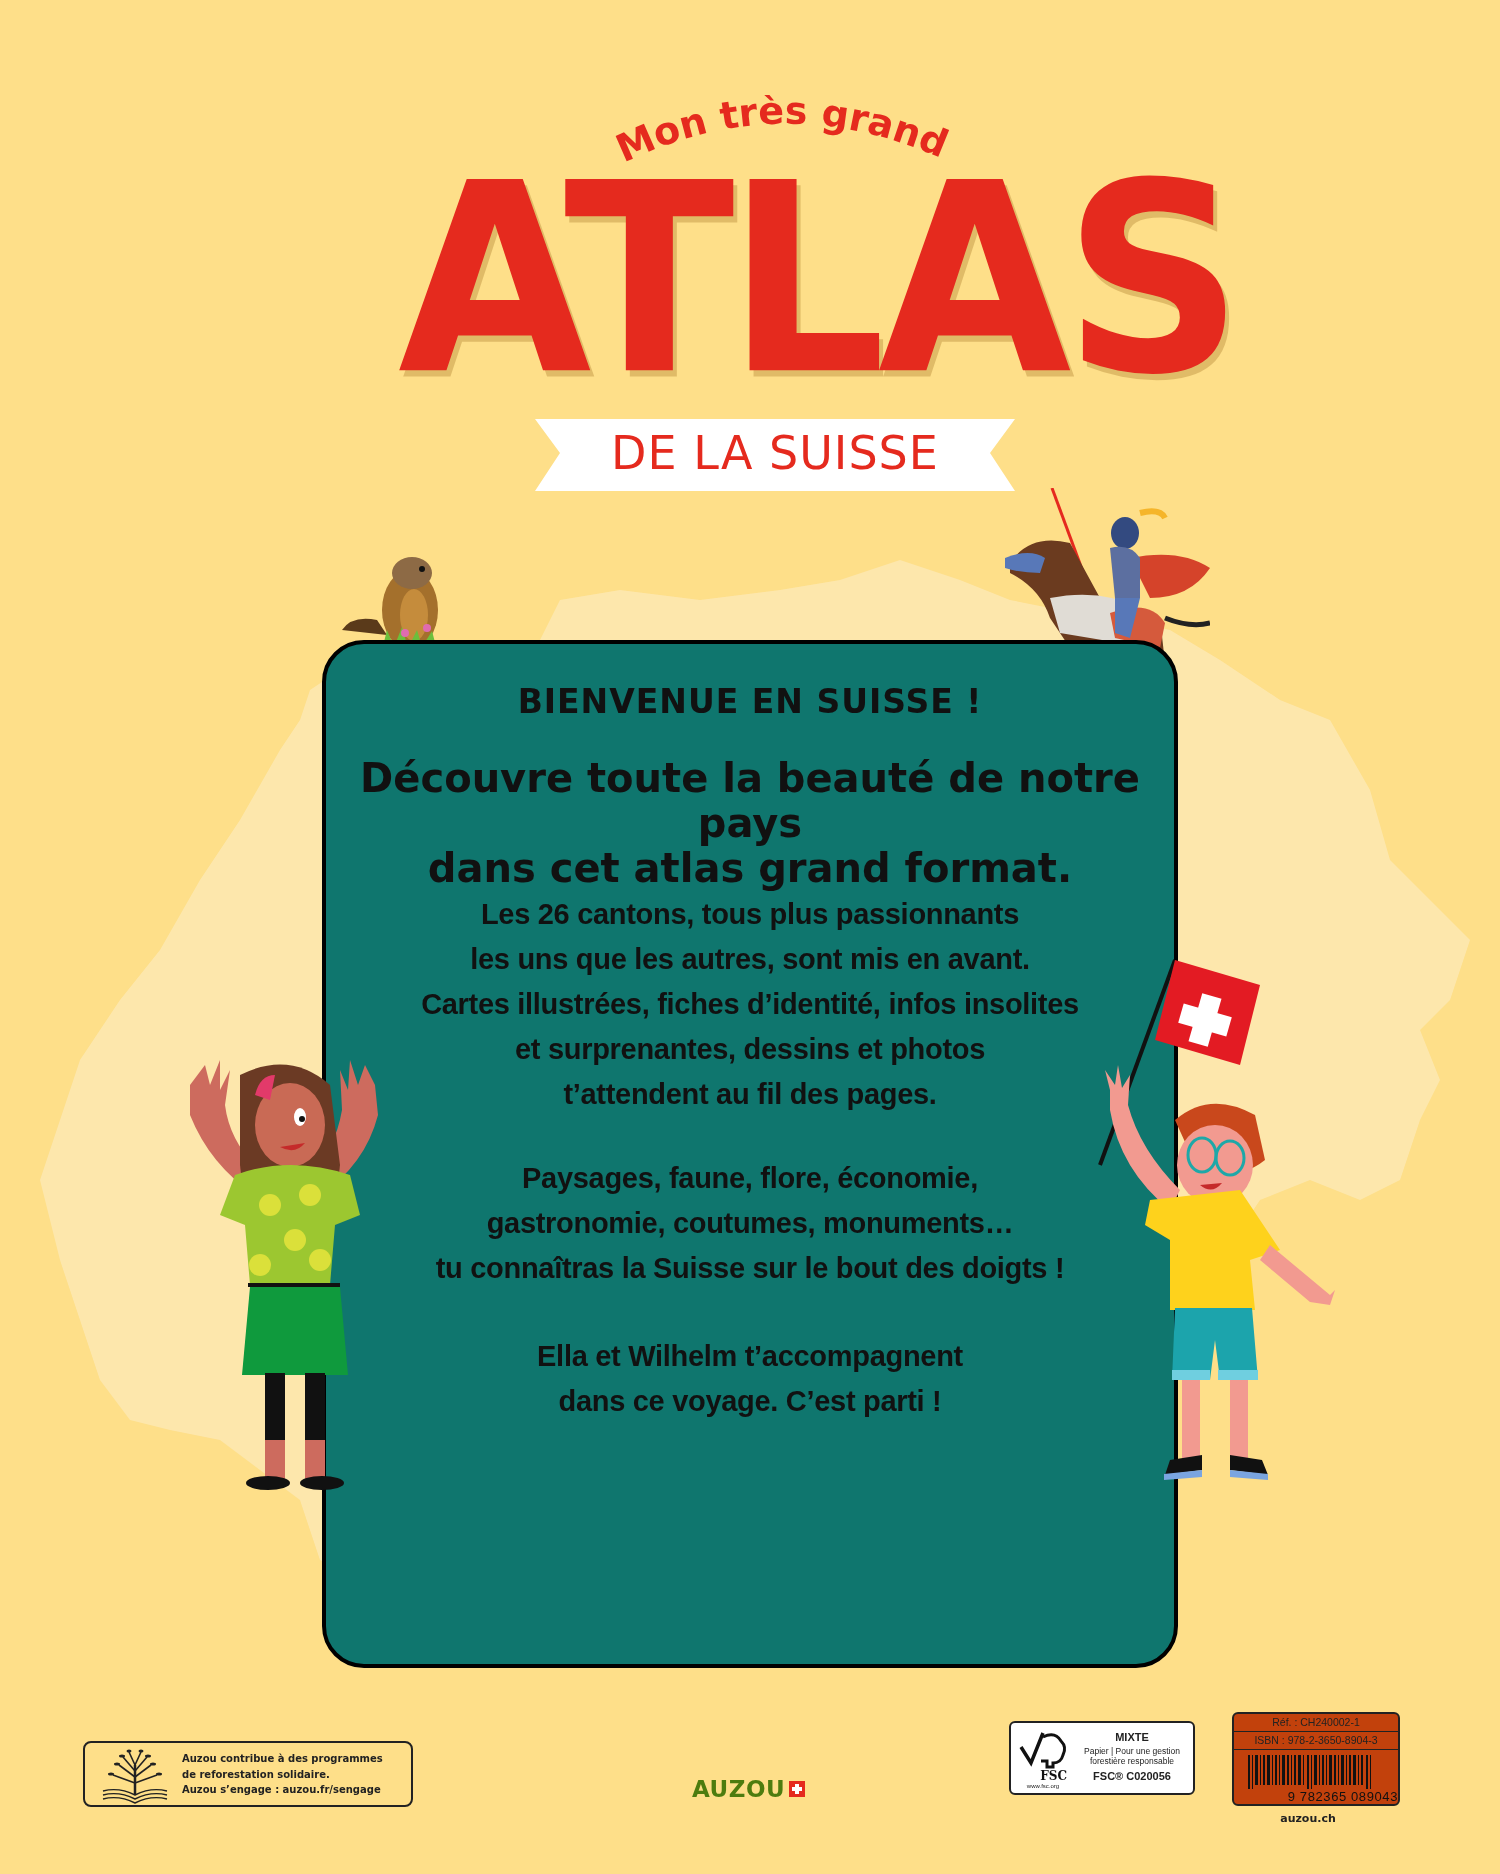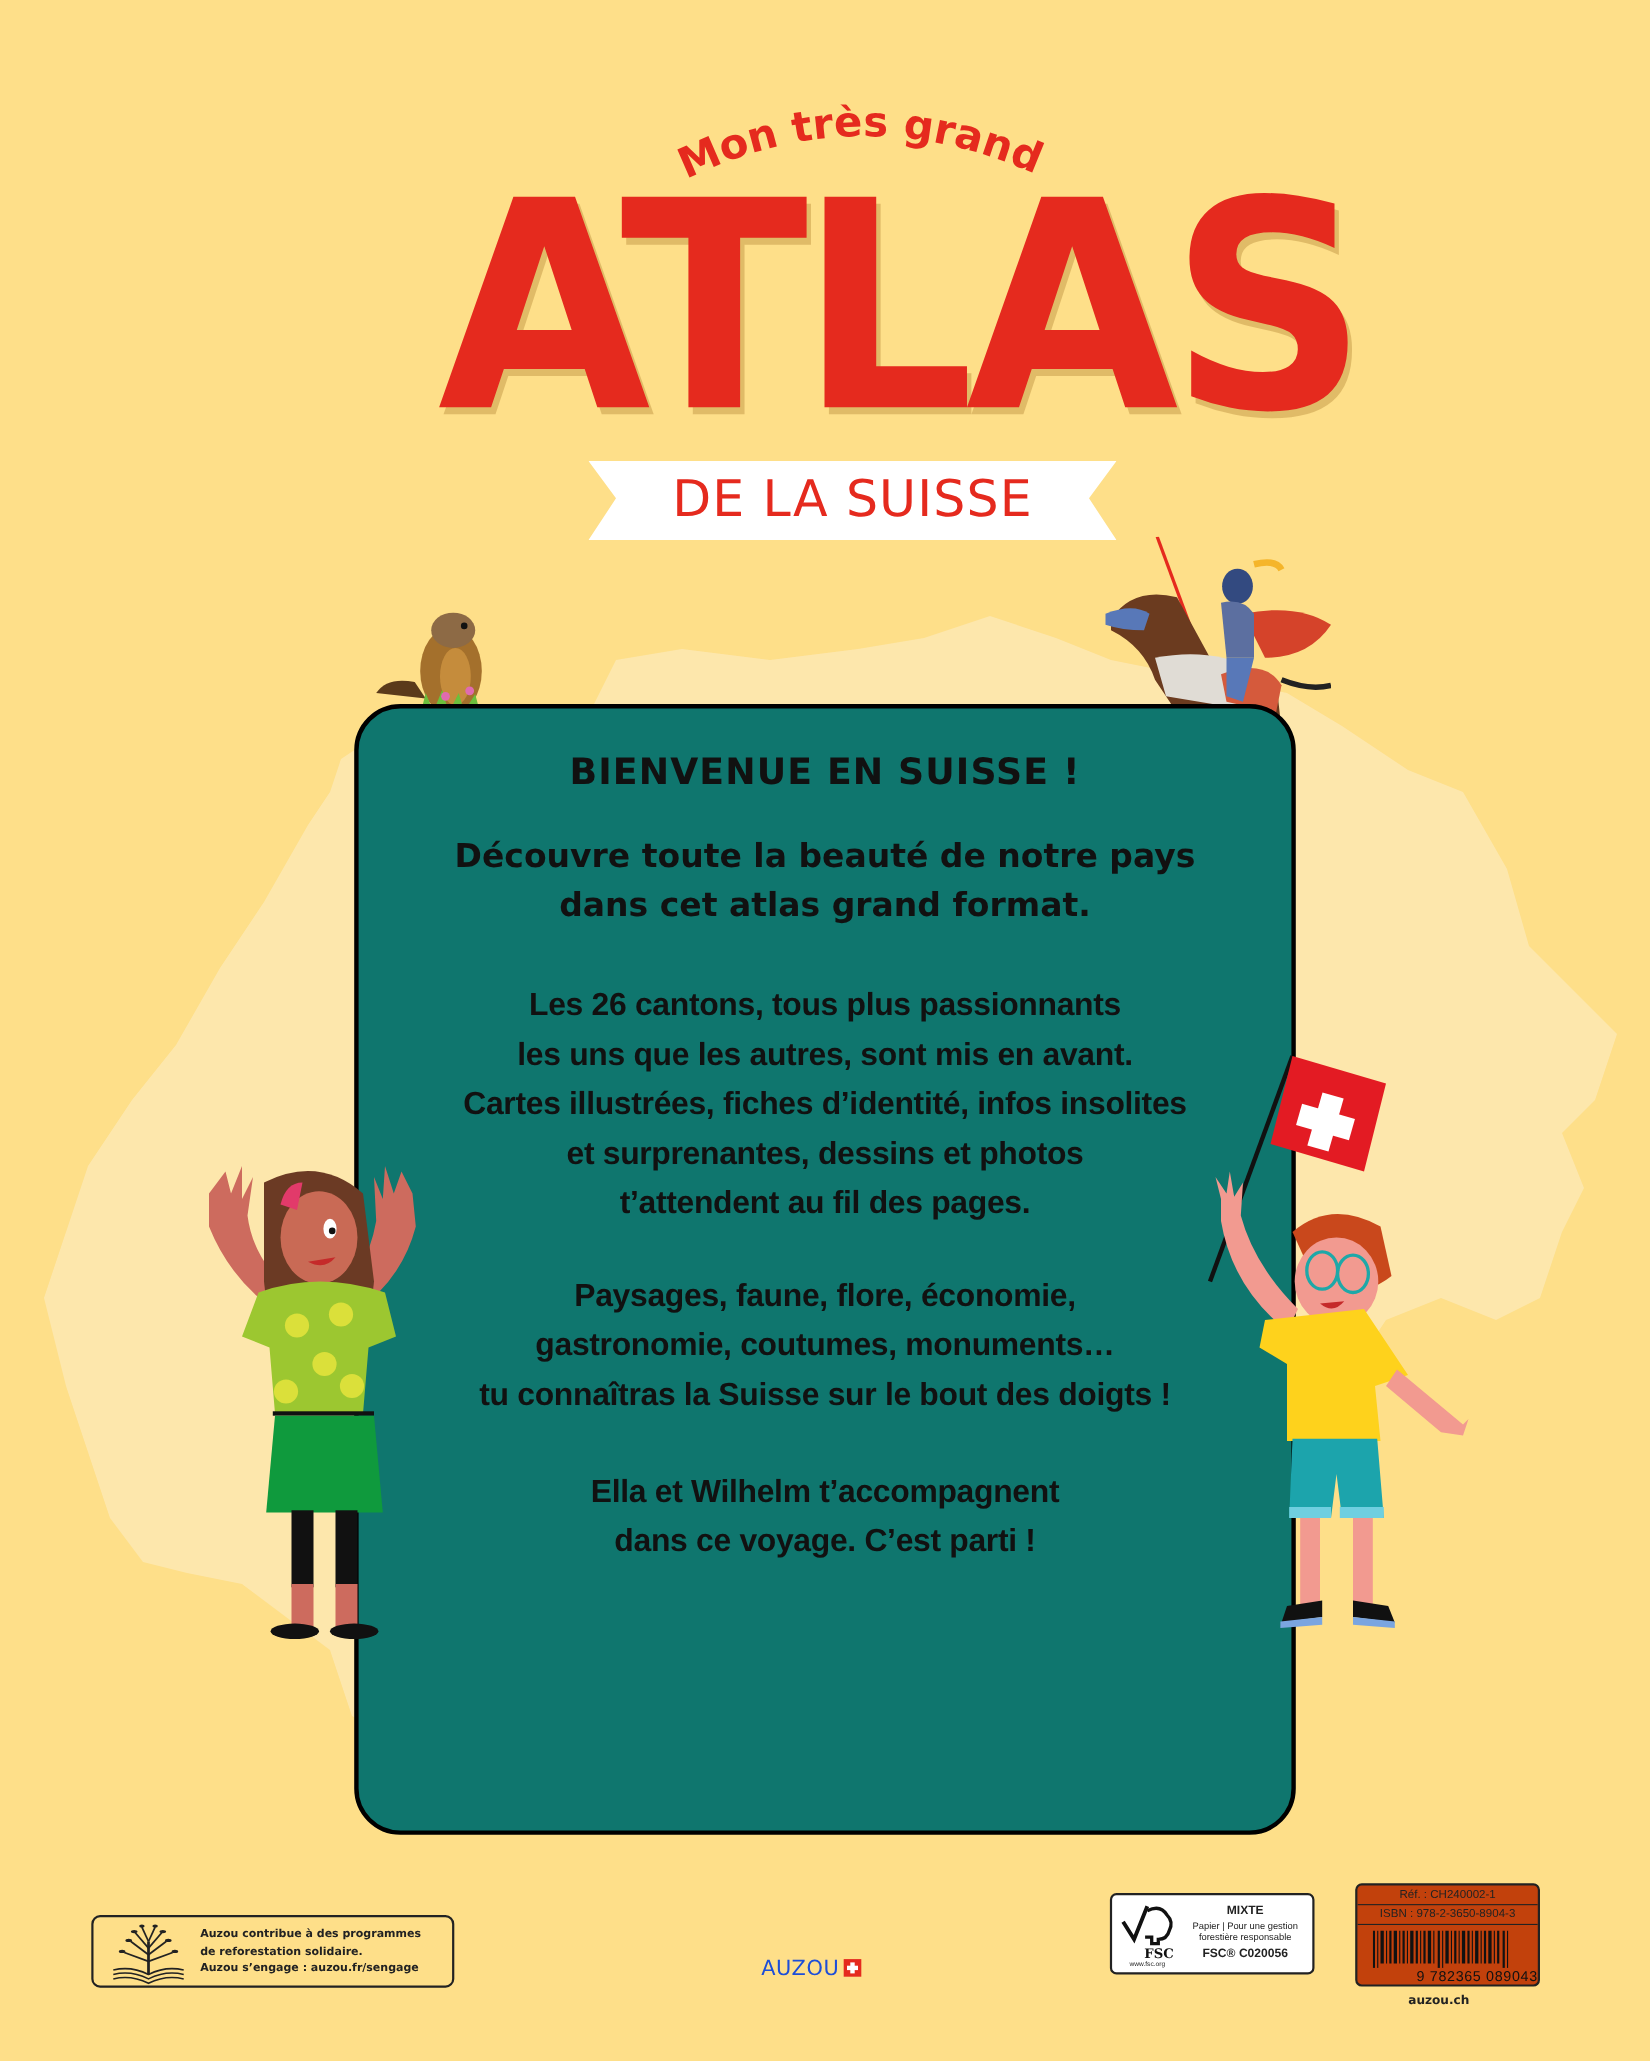--- a/index.html
+++ b/index.html
@@ -48,21 +48,21 @@
   .card-heading {
     position: absolute; left: 0; top: 38px; width: 100%;
     text-align: center;
     font-family: "DejaVu Sans", sans-serif; font-weight: bold;
     font-size: 33px; color: #111; letter-spacing: 1px;
   }
   .card-intro {
     position: absolute; left: 0; top: 112px; width: 100%;
     text-align: center;
     font-family: "DejaVu Sans", sans-serif; font-weight: bold;
-    font-size: 30px; line-height: 45px; color: #111;
+    font-size: 40px; line-height: 45px; color: #111;
   }
   .card-para {
     position: absolute; left: 0; width: 100%;
     text-align: center;
     font-family: "Liberation Sans", sans-serif; font-weight: bold;
     font-size: 29px; line-height: 45px; color: #111;
     letter-spacing: -0.3px;
   }
   .p1 { top: 248px; }
   .p2 { top: 512px; }
@@ -79,22 +79,22 @@
   .reforest-text {
     position: absolute; left: 97px; top: 8px;
     font-family: "DejaVu Sans", sans-serif; font-weight: bold;
     font-size: 10px; line-height: 15.5px; color: #222;
   }
   .publisher-logo {
     position: absolute; left: 692px; top: 1776px; height: 26px;
     display: flex; align-items: center; gap: 4px;
   }
   .publisher-name {
-    font-family: "DejaVu Sans", sans-serif; font-weight: normal;
-    font-size: 19px; color: #1d4ed8; letter-spacing: 0.5px;
+    font-family: "DejaVu Sans", sans-serif; font-weight: bold;
+    font-size: 23px; color: #4d7c0f; letter-spacing: 0.5px;
   }
   .swiss-mini {
     width: 16px; height: 16px; background: #e52a1e; position: relative;
   }
   .swiss-mini::before, .swiss-mini::after {
     content: ""; position: absolute; background: #fff;
   }
   .swiss-mini::before { left: 6px; top: 3px; width: 4px; height: 10px; }
   .swiss-mini::after { left: 3px; top: 6px; width: 10px; height: 4px; }
   .fsc-box {

